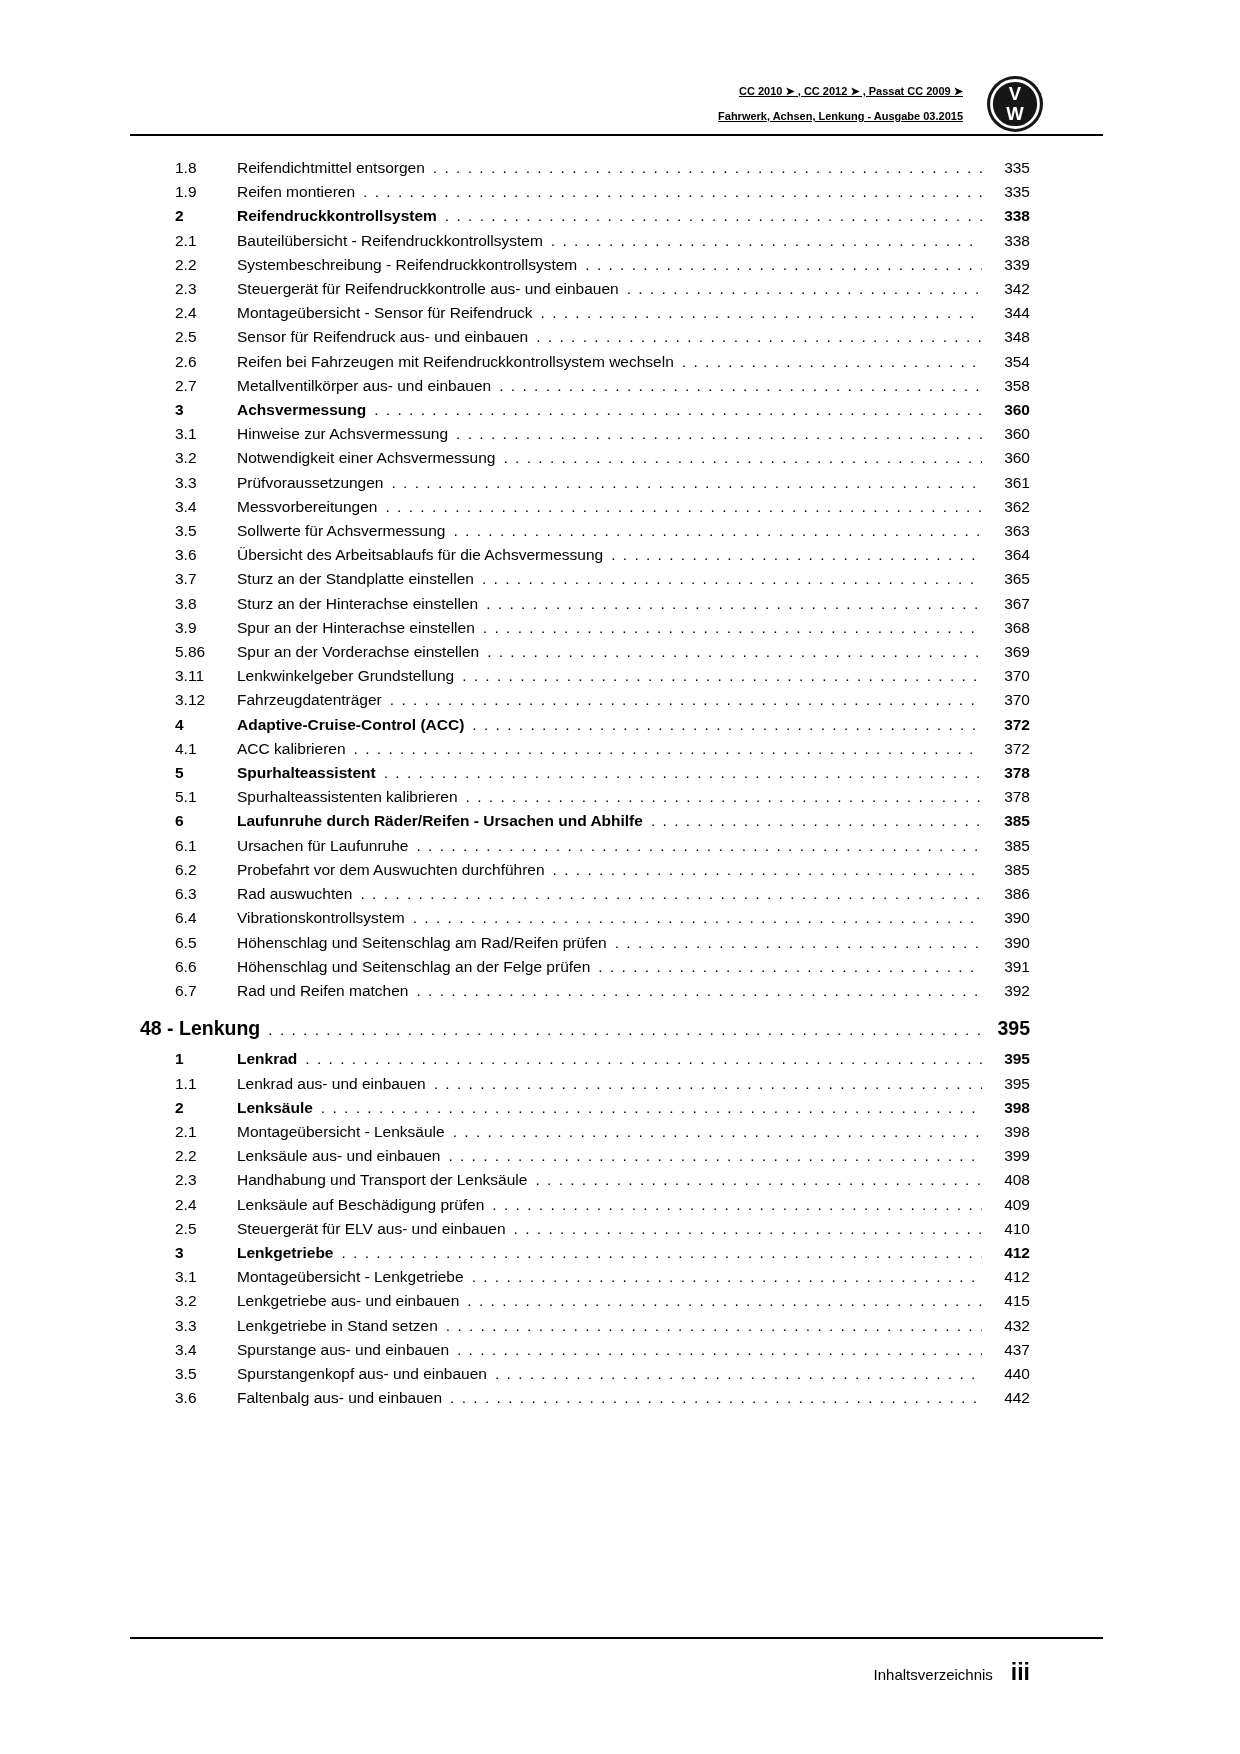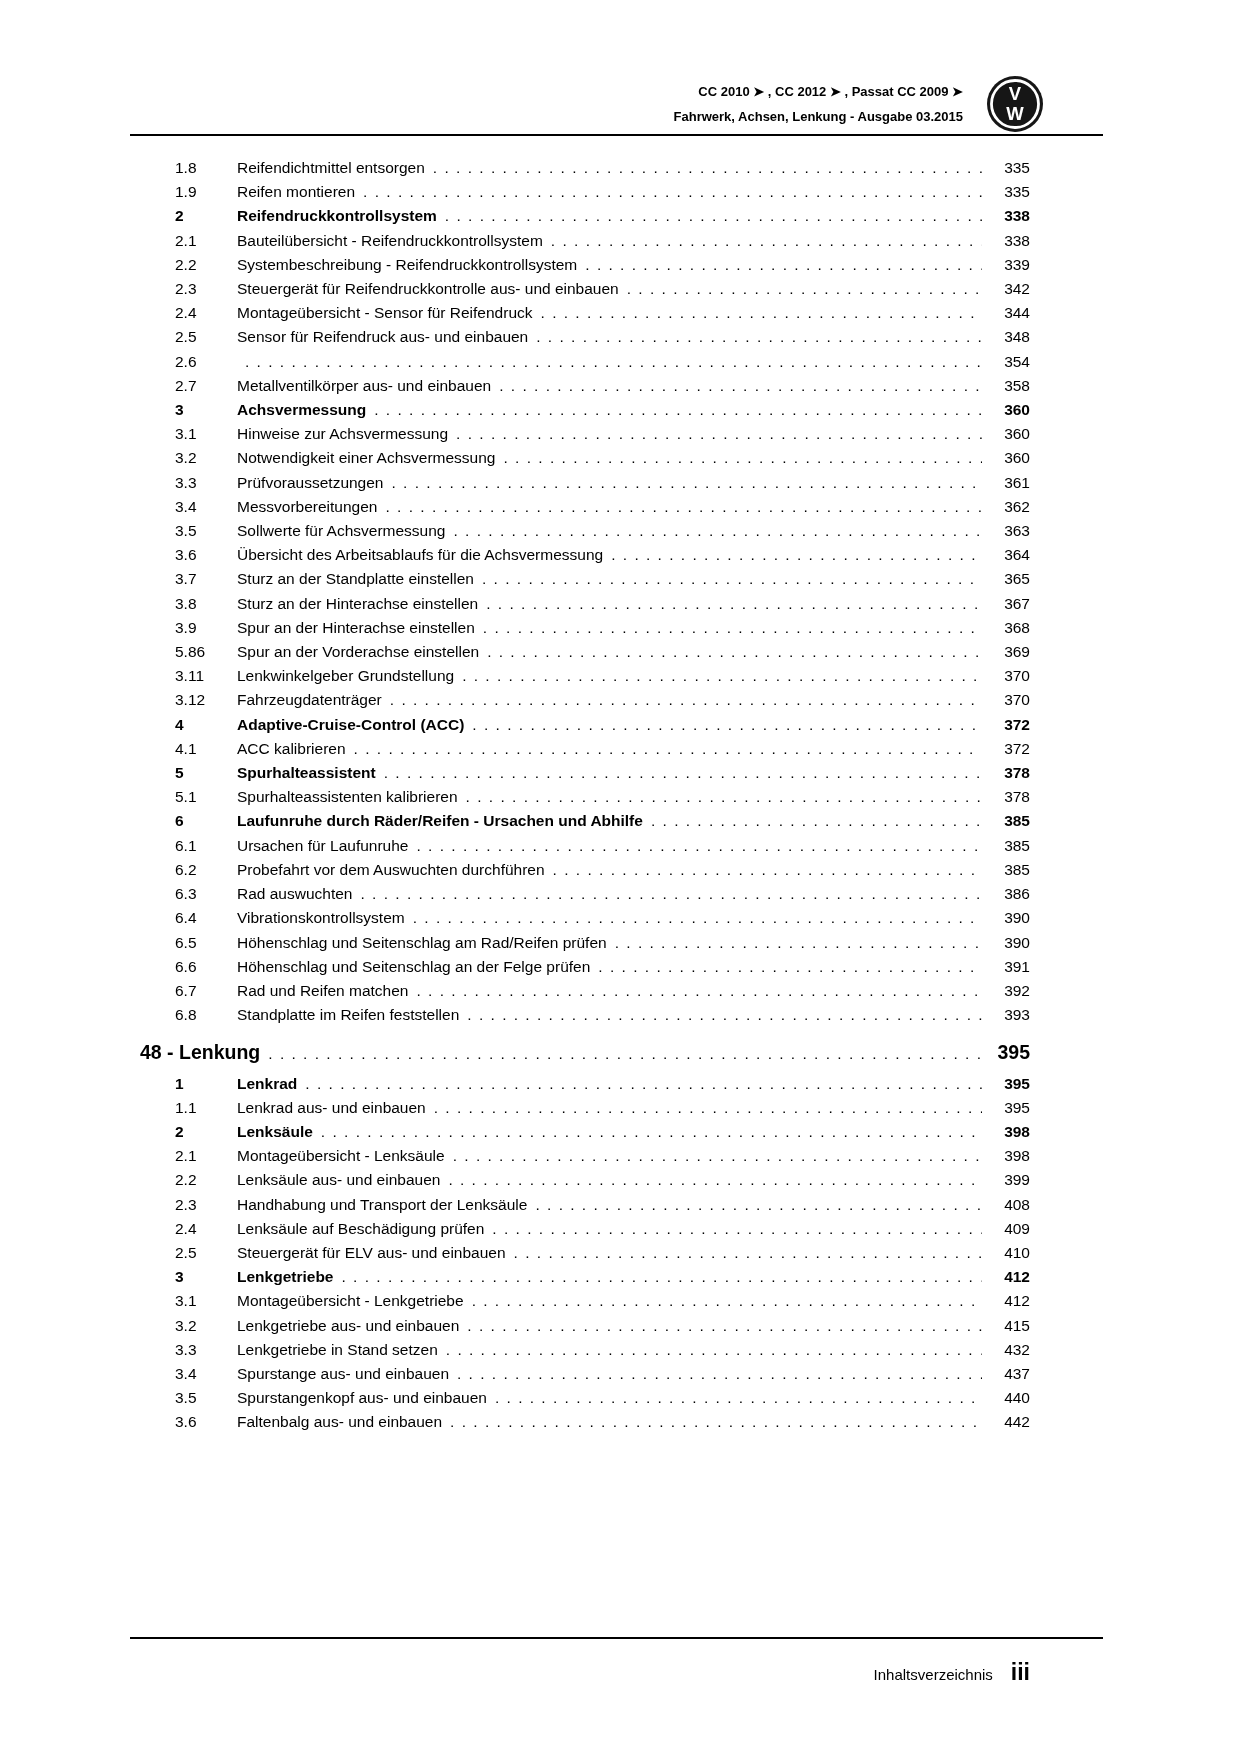--- a/index.html
+++ b/index.html
@@ -26,24 +26,25 @@
   }
   .header-inner {
     display: flex;
     justify-content: flex-end;
     align-items: flex-end;
     gap: 24px;
     margin-right: 60px;
   }
   .header-text {
     text-align: right;
-    font-size: 13px;
+    font-size: 11px;
     font-weight: bold;
     line-height: 25px;
     padding-bottom: 3px;
+    text-decoration: underline;
   }
   .logo {
     width: 56px;
     height: 56px;
     flex: none;
   }
   .logo svg { display: block; width: 100%; height: 100%; }
 
   
   .toc {
@@ -172,20 +173,21 @@
     <span class="pagenum">344</span>
   </div>
       <div class="toc-row sub">
     <span class="num">2.5</span>
     <span class="title">Sensor für Reifendruck aus- und einbauen</span>
     <span class="leader"></span>
     <span class="pagenum">348</span>
   </div>
       <div class="toc-row sub">
     <span class="num">2.6</span>
+    <span class="title">Reifen bei Fahrzeugen mit Reifendruckkontrollsystem wechseln</span>
     <span class="leader"></span>
     <span class="pagenum">354</span>
   </div>
       <div class="toc-row sub">
     <span class="num">2.7</span>
     <span class="title">Metallventilkörper aus- und einbauen</span>
     <span class="leader"></span>
     <span class="pagenum">358</span>
   </div>
       <div class="toc-row main">
@@ -330,26 +332,20 @@
     <span class="num">6.6</span>
     <span class="title">Höhenschlag und Seitenschlag an der Felge prüfen</span>
     <span class="leader"></span>
     <span class="pagenum">391</span>
   </div>
       <div class="toc-row sub">
     <span class="num">6.7</span>
     <span class="title">Rad und Reifen matchen</span>
     <span class="leader"></span>
     <span class="pagenum">392</span>
-  </div>
-      <div class="toc-row sub">
-    <span class="num">6.8</span>
-    <span class="title">Standplatte im Reifen feststellen</span>
-    <span class="leader"></span>
-    <span class="pagenum">393</span>
   </div>
       <div class="toc-row chapter">
 
     <span class="title">48 - Lenkung</span>
     <span class="leader"></span>
     <span class="pagenum">395</span>
   </div>
       <div class="toc-row main">
     <span class="num">1</span>
     <span class="title">Lenkrad</span>

